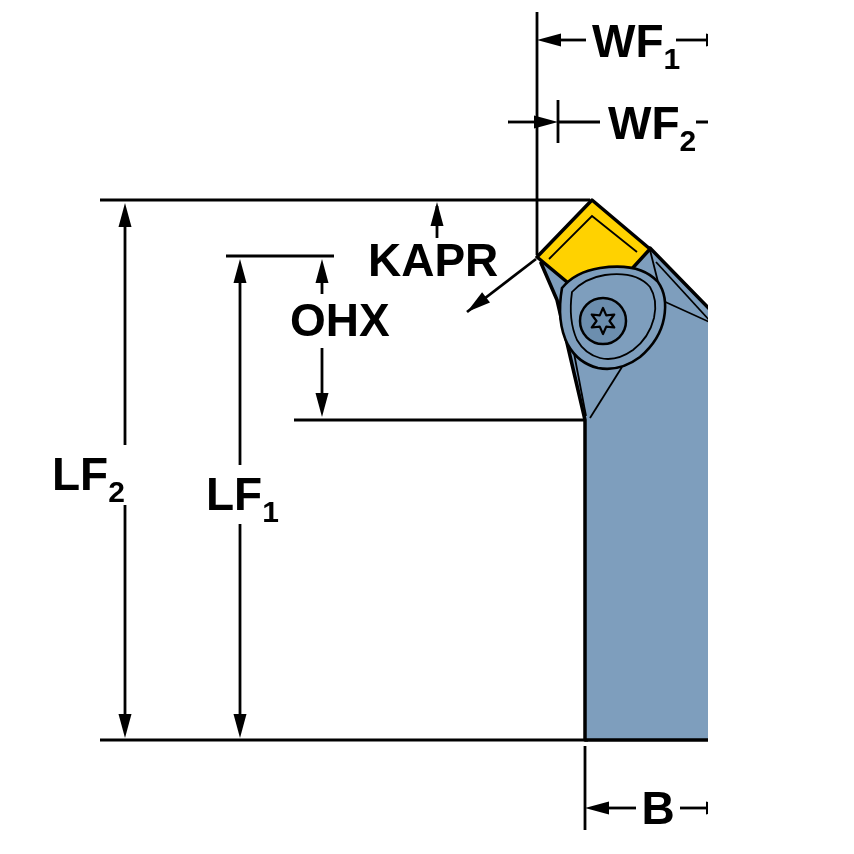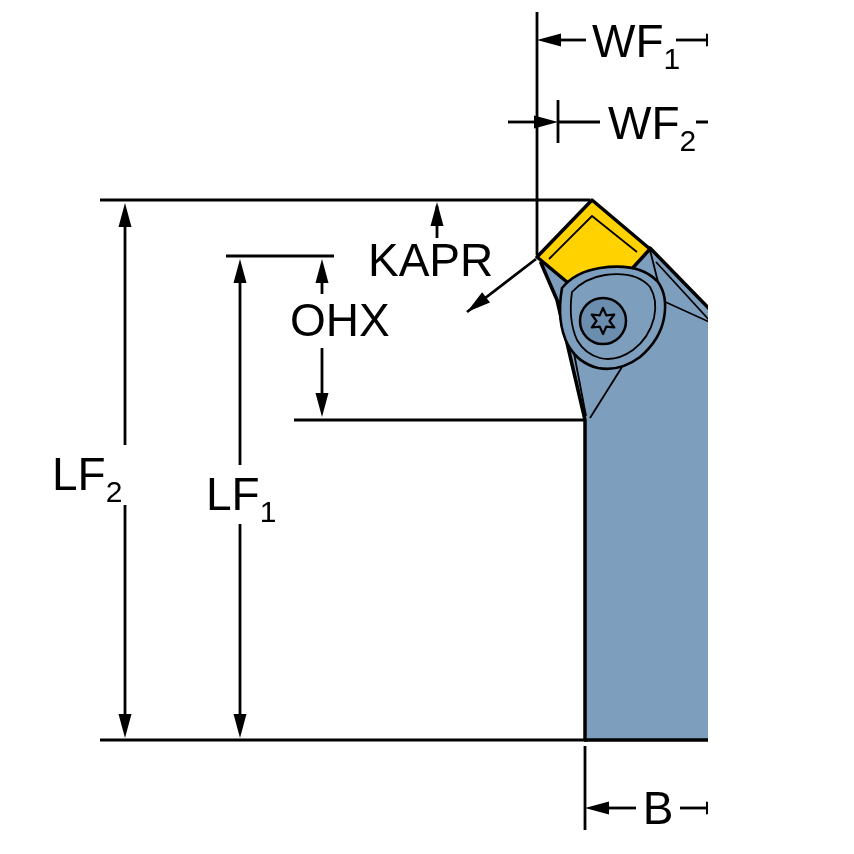--- a/index.html
+++ b/index.html
@@ -1,16 +1,16 @@
 <!DOCTYPE html>
 <html><head>
 <meta charset="utf-8">
 <style>
   html,body{margin:0;padding:0;background:#ffffff;}
-  .stage{position:relative;width:708px;height:854px;background:#a3a3a3;overflow:hidden;}
+  .stage{position:relative;width:708px;height:854px;background:#a3a3a3;overflow:hidden;font-weight:bold;}
   svg{display:block;}
   .lbl{font-family:"Liberation Sans","DejaVu Sans",sans-serif;font-size:46px;fill:#000;}
   .sub{font-size:30px;}
   .dim{stroke:#000;stroke-width:2.8;fill:none;}
   .thin{stroke:#000;stroke-width:1.8;fill:none;}
   .outline{stroke:#000;stroke-width:3.5;stroke-linejoin:round;}
   .arrow{fill:#000;stroke:none;}
 </style>
 </head>
 <body>

